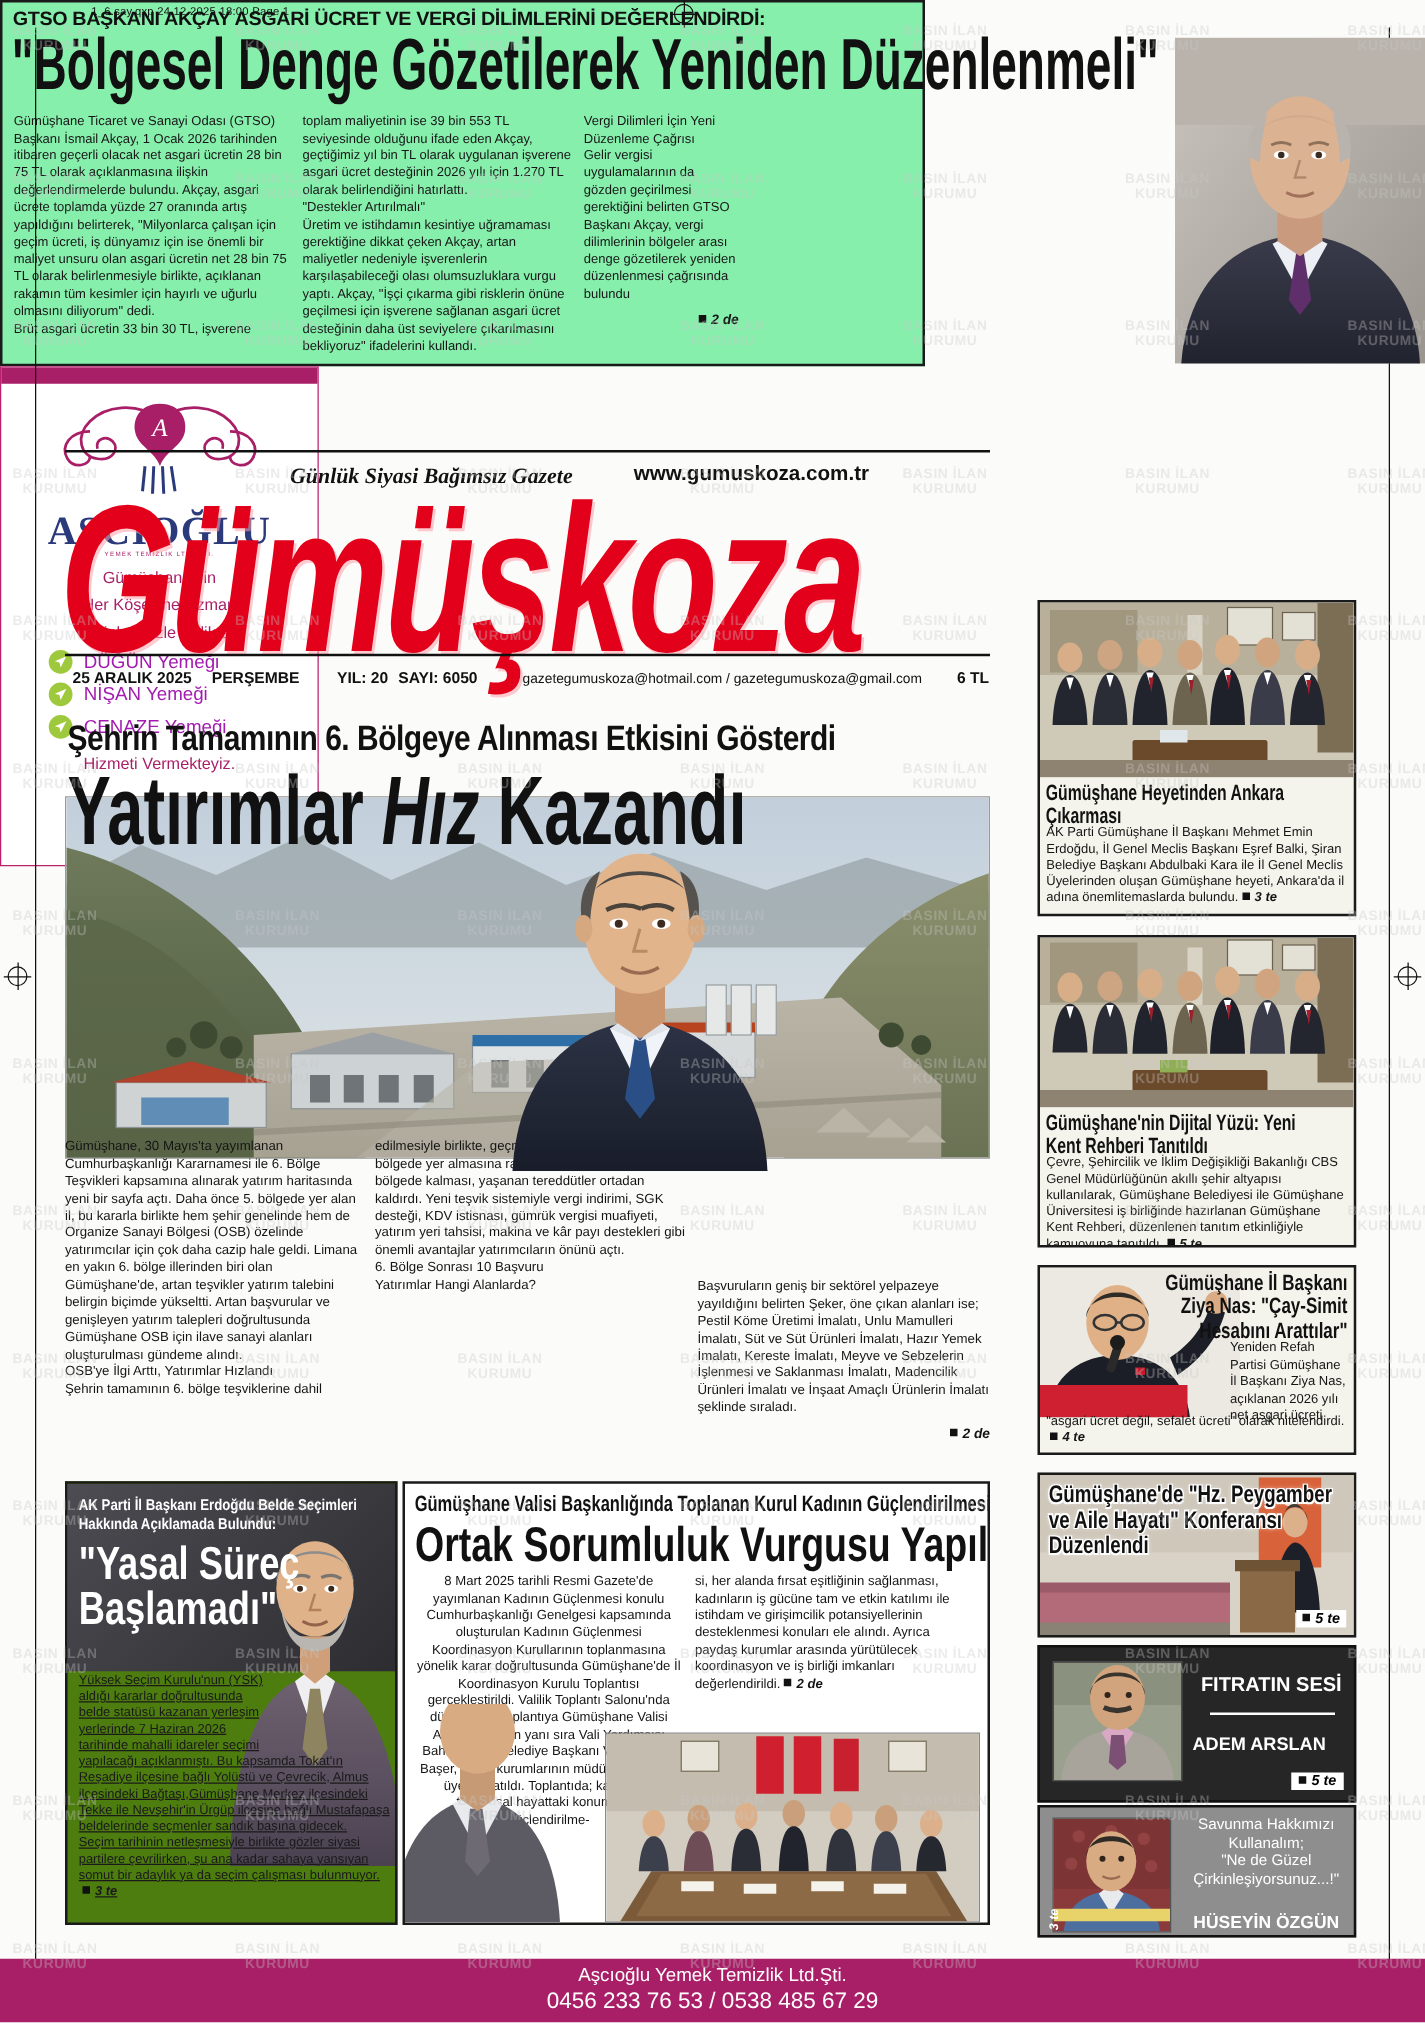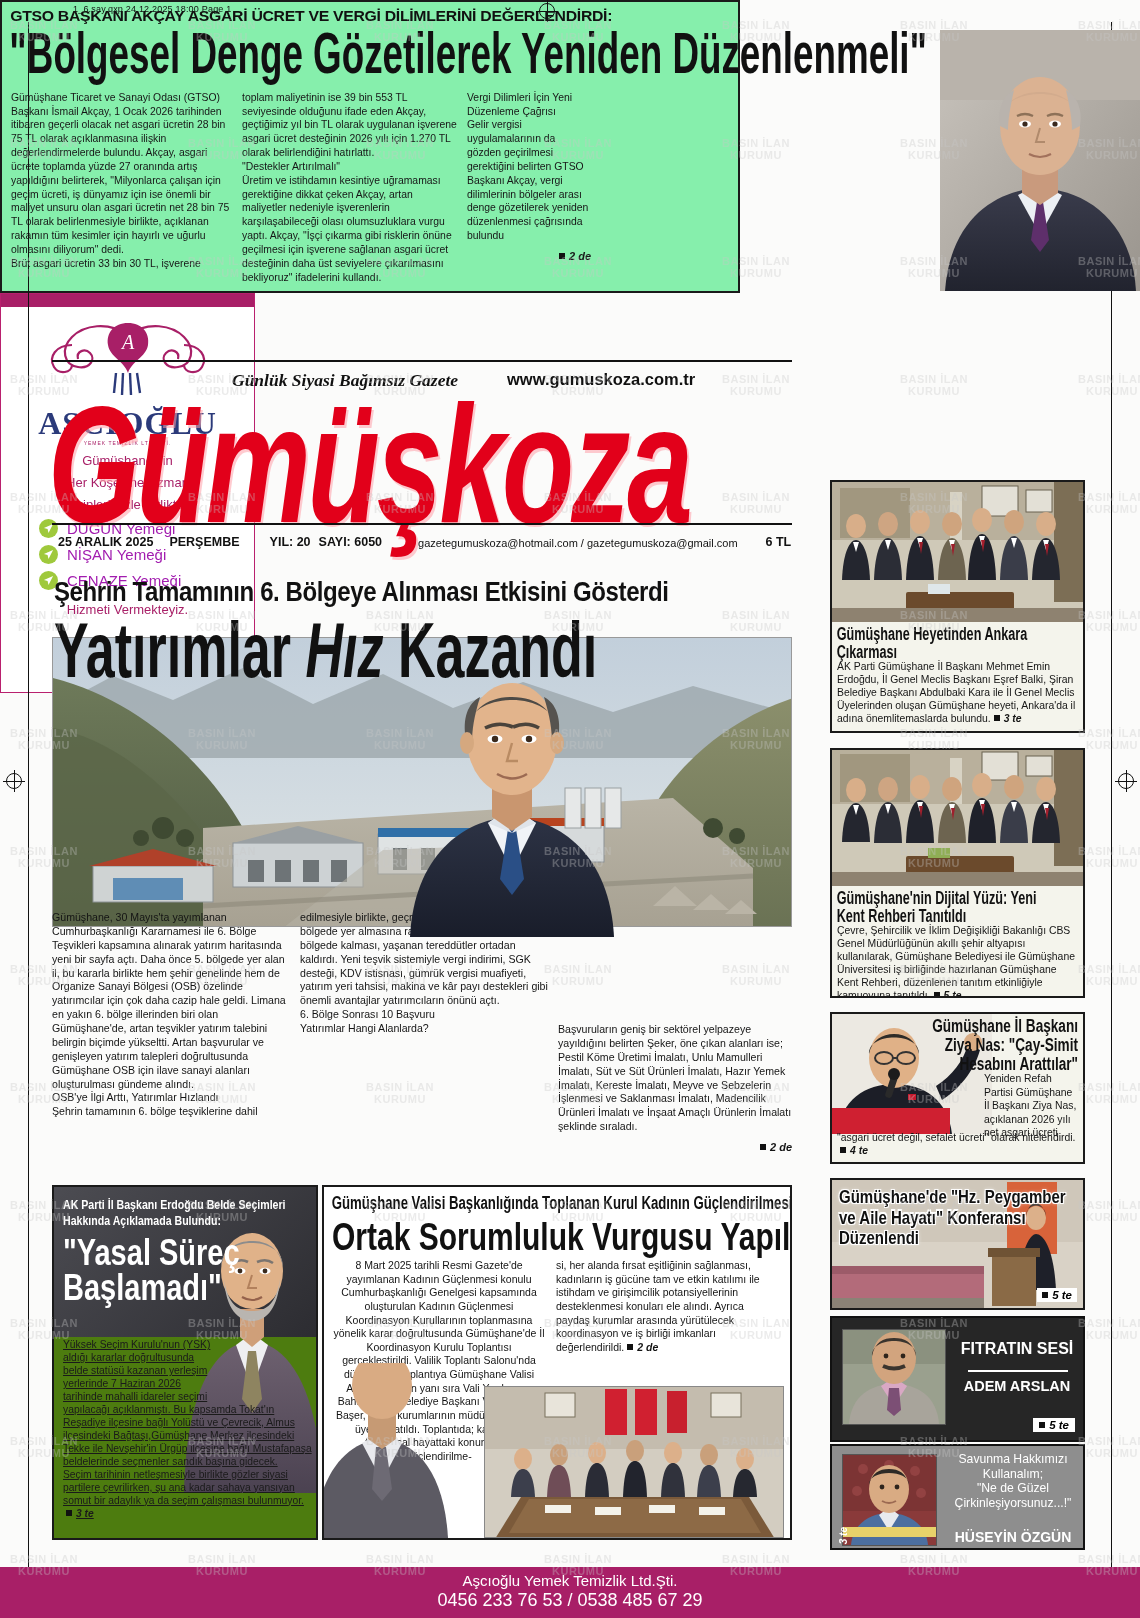--- a/index.html
+++ b/index.html
@@ -193,21 +193,21 @@
   #ocol1 { width: 214px; font-size:10.5px; line-height:1.3; text-align:center; color:#141414;}
   #ocol2 { width: 216px; font-size:10.5px; line-height:1.3; color:#141414;}
   #ortak-photo { position:absolute; left: 160px; bottom: 0; width: 300px; height: 152px; overflow:hidden; border:1px solid #888;}
   #ortak-leftimg { position:absolute; left: 0; bottom: 0; width: 160px; height: 175px; overflow:hidden;}
 
   
   #col-fitrat { position:absolute; left:830px; top: 1316px; width:255px; height: 126px; background:#262626; border:2px solid #111; z-index:4;}
   #fitrat-photo { position:absolute; left:10px; top:11px; width:104px; height:96px; overflow:hidden; border:1px solid #555;}
   #fitrat-title { position:absolute; left:126px; top:22px; width:118px; text-align:center; color:#fff; font-weight:bold; font-size:16px;}
   #fitrat-rule { position:absolute; left:136px; top:52px; width:100px; height:2px; background:#fff;}
-  #fitrat-name { position:absolute; left:122px; top:60px; width:126px; text-align:center; color:#fff; font-weight:bold; font-size:14.5px;}
+  #fitrat-name { position:absolute; left:122px; top:70px; width:126px; color:#fff; font-weight:bold; font-size:14.5px;}
   #fitrat-tag { position:absolute; right:8px; bottom:8px; background:#fff; padding:1px 6px; font-weight:bold; font-style:italic; font-size:11.5px;}
 
   #col-huseyin { position:absolute; left:830px; top: 1444px; width:255px; height: 106px; background:#8e8e8e; border:2px solid #111; z-index:4;}
   #hus-photo { position:absolute; left:10px; top:8px; width:95px; height:92px; overflow:hidden; border:1px solid #555;}
   #hus-text { position:absolute; left:112px; top:6px; width:138px; text-align:center; color:#fff; font-size:12.2px; line-height:1.2;}
   #hus-name { position:absolute; left:112px; bottom:3px; width:138px; text-align:center; color:#fff; font-weight:bold; font-size:14px;}
   #hus-tag { position:absolute; left:6px; bottom:4px; color:#fff; font-weight:bold; font-style:italic; font-size:10px; writing-mode: vertical-rl; transform: rotate(180deg);}
 </style>
 </head>
 <body>

